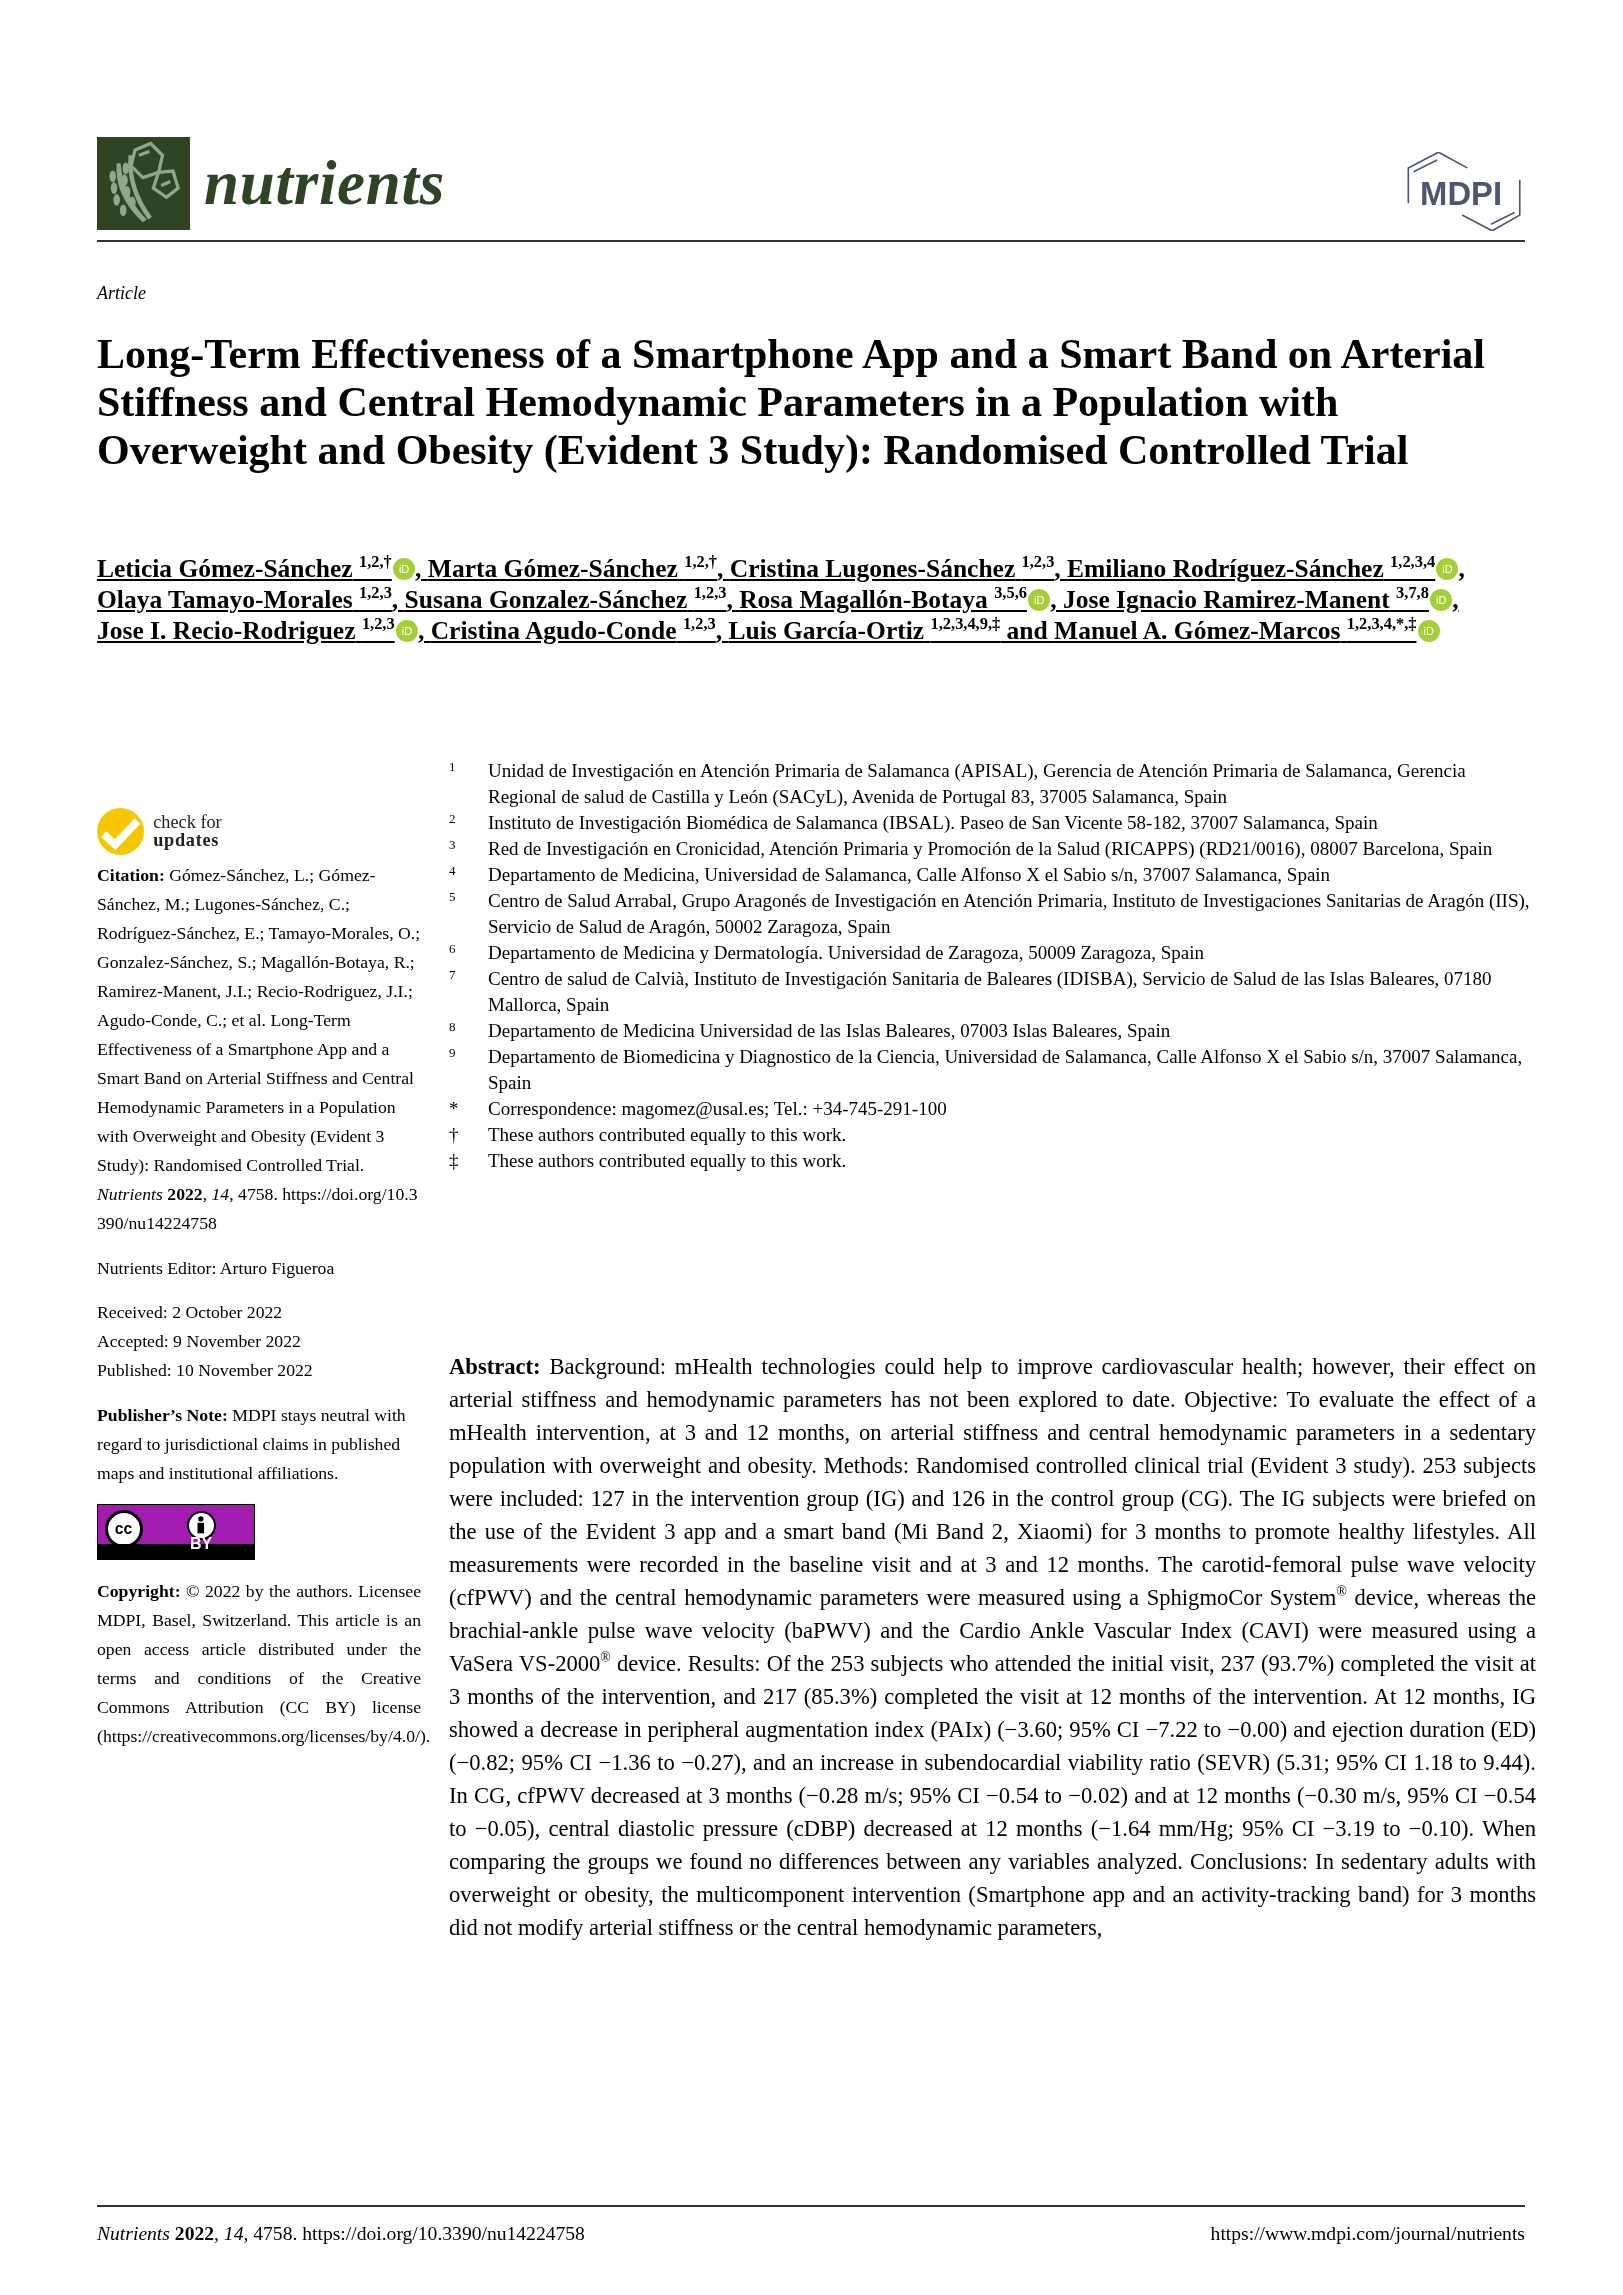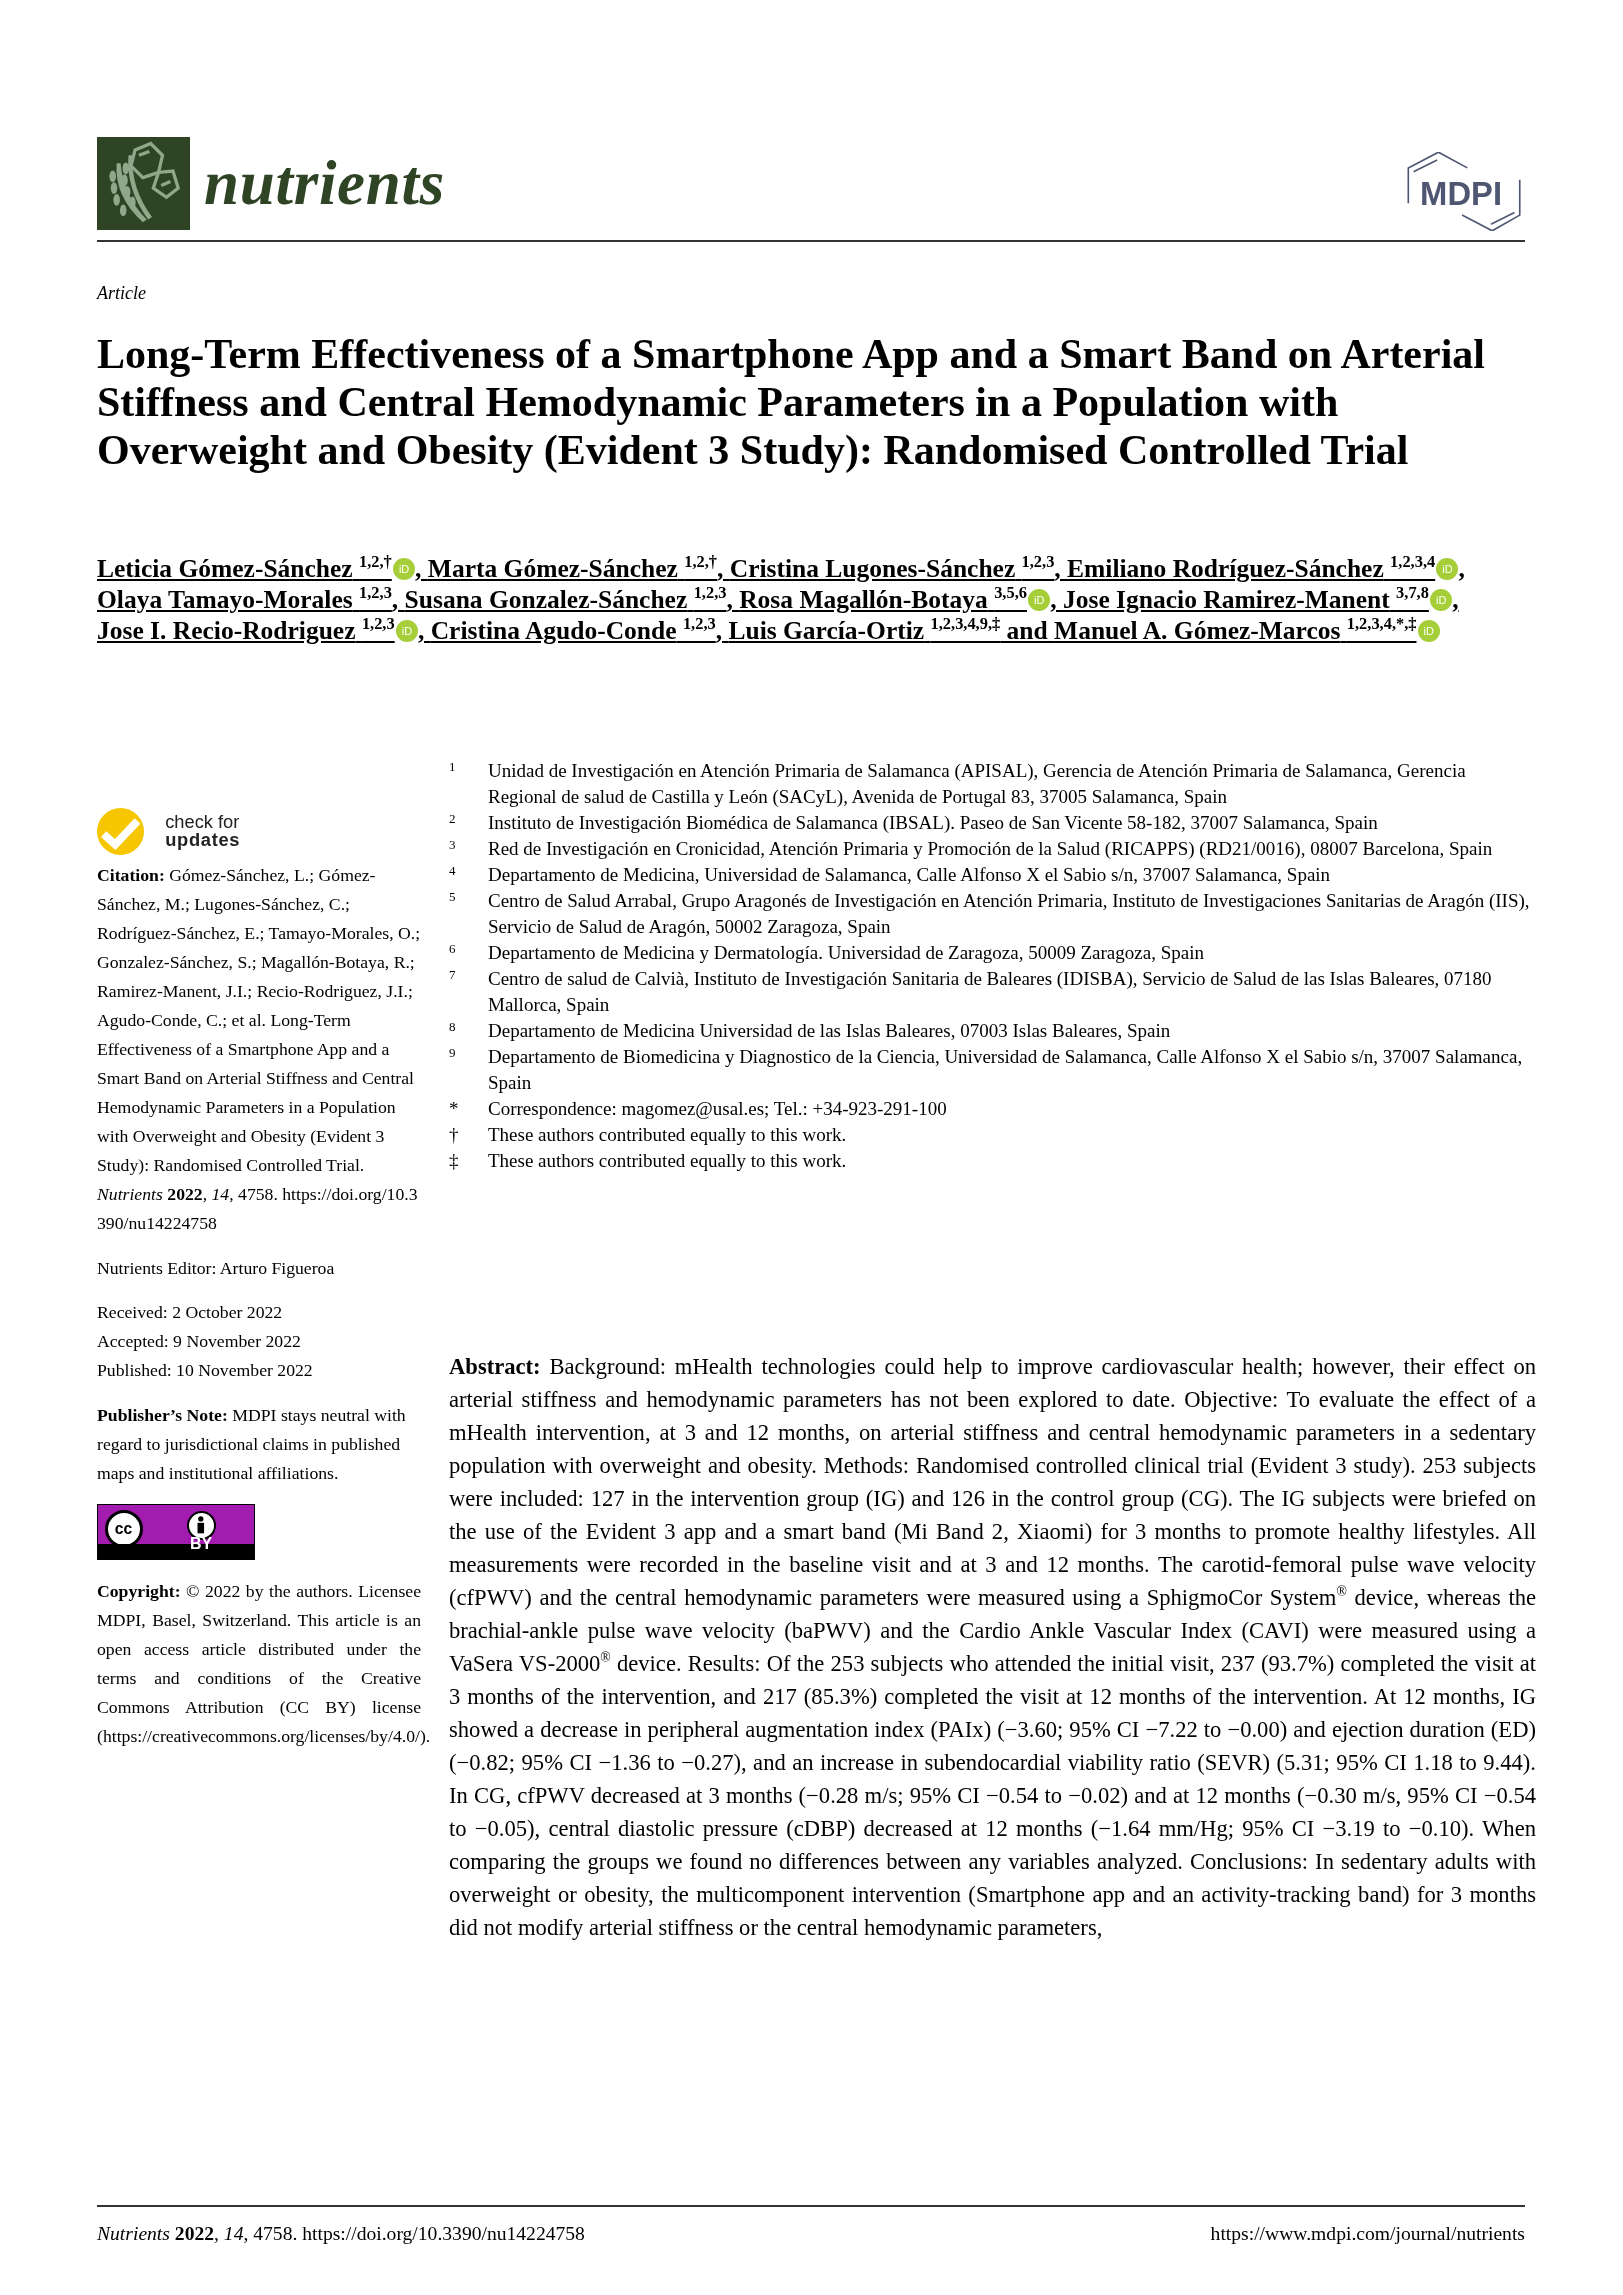--- a/index.html
+++ b/index.html
@@ -24,21 +24,21 @@
            background: #a6ce39; color: #fff; font-family: "Liberation Sans", sans-serif;
            font-size: 11px; font-weight: normal; text-align: center; line-height: 22px;
            vertical-align: 3.9px; margin-left: 1.3px; }
 
   
   #left-col { left: 97px; top: 805px; width: 324px; font-size: 17.7px; line-height: 29px; }
   #check-updates { display: flex; align-items: center; height: 52px; margin-bottom: 3.9px; }
   #check-circle { width: 47px; height: 47px; border-radius: 50%; background: #f6c700;
                   position: relative; margin-right: 9.2px; flex-shrink: 0; }
   #check-circle svg { position: absolute; left: 0; top: 0; }
-  #check-text { font-family: Liberation Sans, sans-serif; line-height: 18.3px; margin-left: 12px; }
+  #check-text { font-family: Liberation Serif, serif; line-height: 18.3px; }
   #check-text .l1 { font-size: 18.3px; color: #222; display: block; }
   #check-text .l2 { font-size: 18.3px; font-weight: bold; color: #222; display: block; letter-spacing: 0.7px; }
   .block { margin-bottom: 15.7px; }
   .justify { text-align: justify; }
   #cc-badge { width: 156px; height: 54px; background: #a21caf; border: 1.3px solid #000;
               position: relative; margin-top: 10.5px; margin-bottom: 17px; }
   #cc-badge .bar { position: absolute; left: 0; bottom: 0; width: 100%; height: 15px; background: #000; }
   #cc-badge .cc { position: absolute; left: 6.5px; top: 5.2px; width: 38px; height: 38px; border-radius: 50%;
                   background: #fff; border: 3.3px solid #000; box-sizing: border-box; font-family: "Liberation Sans", sans-serif;
                   font-weight: bold; font-size: 15.7px; text-align: center; line-height: 31px; }
@@ -193,21 +193,21 @@
     <div class="aff">
       <div class="mark">8</div>
       <div class="text">Departamento de Medicina Universidad de las Islas Baleares, 07003 Islas Baleares, Spain</div>
     </div>
     <div class="aff">
       <div class="mark">9</div>
       <div class="text">Departamento de Biomedicina y Diagnostico de la Ciencia, Universidad de Salamanca, Calle Alfonso X el Sabio s/n, 37007 Salamanca, Spain</div>
     </div>
     <div class="aff">
       <div class="mark sym">*</div>
-      <div class="text">Correspondence: magomez@usal.es; Tel.: +34-923-291-100</div>
+      <div class="text">Correspondence: magomez@usal.es; Tel.: +34-745-291-100</div>
     </div>
     <div class="aff">
       <div class="mark sym">†</div>
       <div class="text">These authors contributed equally to this work.</div>
     </div>
     <div class="aff">
       <div class="mark sym">‡</div>
       <div class="text">These authors contributed equally to this work.</div>
     </div>
   </div>

